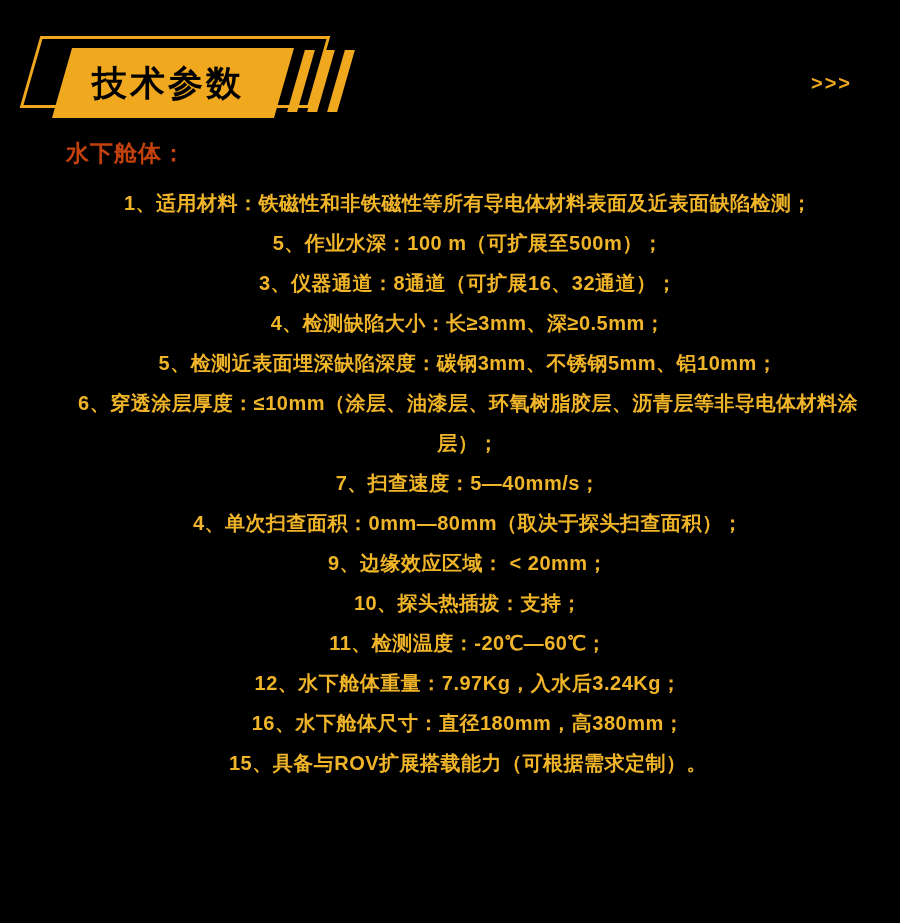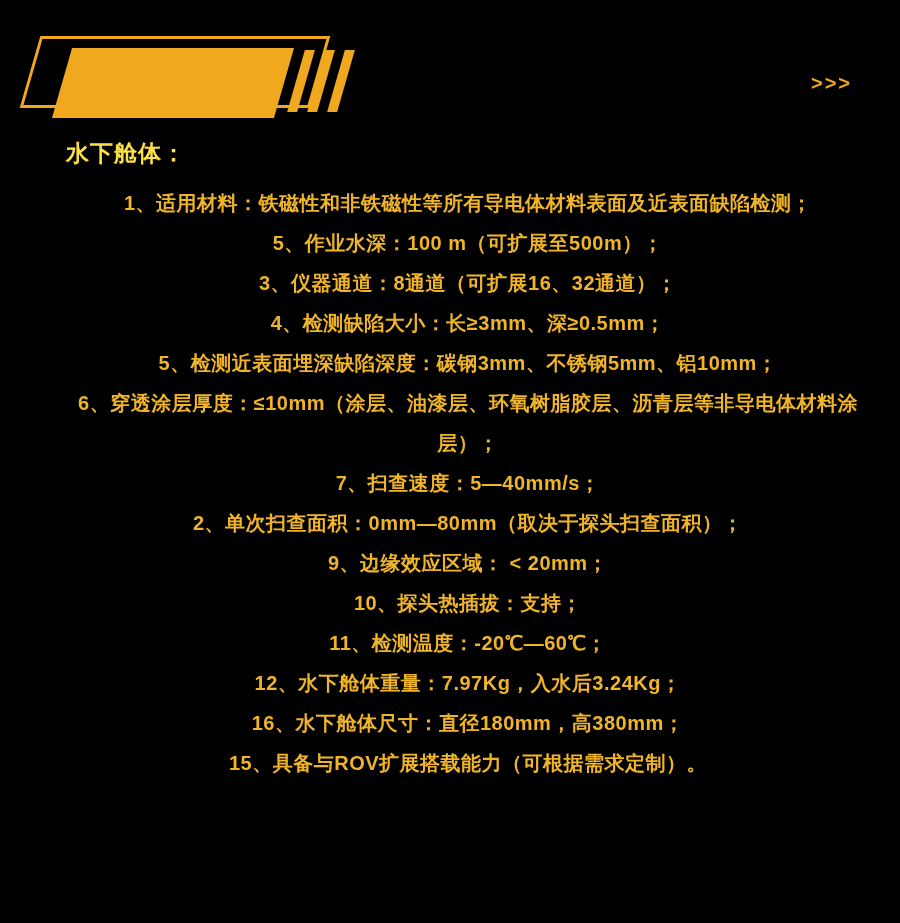--- a/index.html
+++ b/index.html
@@ -96,21 +96,21 @@
   .content {
     position: absolute;
     top: 138px;
     left: 66px;
     right: 30px;
   }
 
   .section-title {
     font-size: 23px;
     font-weight: bold;
-    color: #fde047;
+    color: #c2410c;
     margin: 0 0 14px 0;
     letter-spacing: 1px;
   }
 
   .spec-list {
     list-style: none;
     margin: 0;
     padding: 0;
     text-align: center;
   }
@@ -122,39 +122,40 @@
     font-weight: bold;
     max-width: 808px;
   }
 </style>
 </head>
 <body>
 
 <div class="header">
   <div class="banner-outline"></div>
   <div class="banner-fill"></div>
+  <div class="banner-title">技术参数</div>
   <div class="slashes">
     <i></i>
     <i></i>
     <i></i>
   </div>
   <div class="arrows">&gt;&gt;&gt;</div>
 </div>
 
 <div class="content">
   <h2 class="section-title">水下舱体：</h2>
   <ul class="spec-list">
     <li>1、适用材料：铁磁性和非铁磁性等所有导电体材料表面及近表面缺陷检测；</li>
     <li>5、作业水深：100 m（可扩展至500m）；</li>
     <li>3、仪器通道：8通道（可扩展16、32通道）；</li>
     <li>4、检测缺陷大小：长≥3mm、深≥0.5mm；</li>
     <li>5、检测近表面埋深缺陷深度：碳钢3mm、不锈钢5mm、铝10mm；</li>
     <li>6、穿透涂层厚度：≤10mm（涂层、油漆层、环氧树脂胶层、沥青层等非导电体材料涂层）；</li>
     <li>7、扫查速度：5—40mm/s；</li>
-    <li>2、单次扫查面积：0mm—80mm（取决于探头扫查面积）；</li>
+    <li>4、单次扫查面积：0mm—80mm（取决于探头扫查面积）；</li>
     <li>9、边缘效应区域： &lt; 20mm；</li>
     <li>10、探头热插拔：支持；</li>
     <li>11、检测温度：-20℃—60℃；</li>
     <li>12、水下舱体重量：7.97Kg，入水后3.24Kg；</li>
     <li>16、水下舱体尺寸：直径180mm，高380mm；</li>
     <li>15、具备与ROV扩展搭载能力（可根据需求定制）。</li>
   </ul>
 </div>
 
 </body></html>

